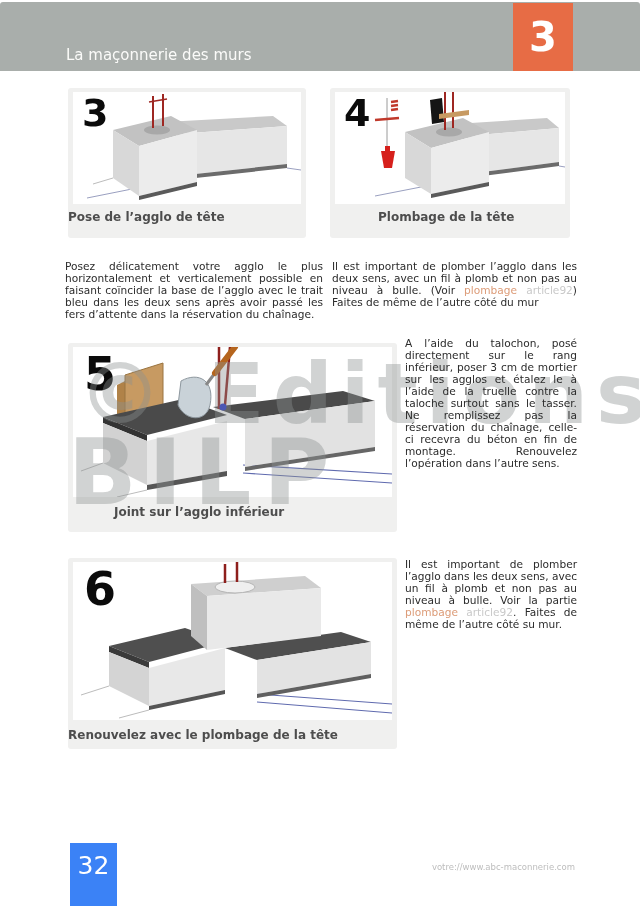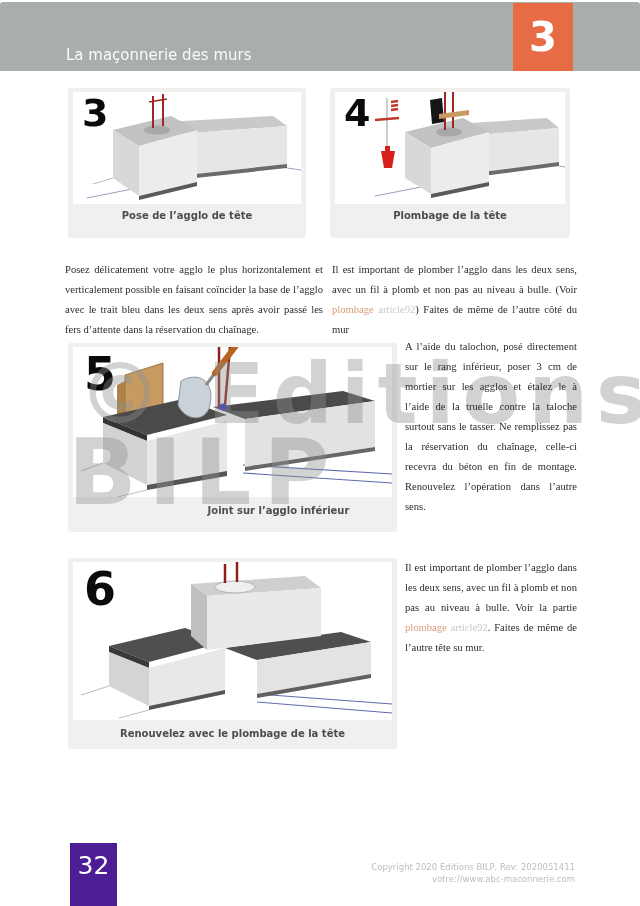--- a/index.html
+++ b/index.html
@@ -11,35 +11,35 @@
   .header-title{position:absolute;left:66px;top:36px;font-size:15px;font-weight:normal;color:#fbfbf9;margin-top:8px;}
   .chapter-badge{position:absolute;left:513px;top:3px;width:60px;height:68px;background:#e76c45;
                  display:flex;align-items:center;justify-content:center;z-index:2;}
   .chapter-badge span{font-size:40px;font-weight:bold;color:#ffffff;line-height:1;}
   
   .panel{position:absolute;background:#f0f0ef;border-radius:3px;z-index:1;}
   .panel-img{position:absolute;left:5px;top:4px;background:#ffffff;overflow:hidden;}
   .panel-num{position:absolute;color:#0b0b0b;font-weight:bold;line-height:1;z-index:2;}
   .num-sm{left:14px;top:6px;font-size:38px;}
   .num-lg{left:16px;top:8px;font-size:46px;}
-  .panel-caption{position:absolute;left:0;width:100%;text-align:center;font-size:10px;
+  .panel-caption{position:absolute;left:0;width:100%;text-align:left;font-size:12px;
                  font-weight:bold;color:#4d4d4d;z-index:3;}
   
-  .bodycol{position:absolute;font-size:10.6px;line-height:20px;color:#2b2b2b;text-align:justify;z-index:3;font-family:Liberation Serif, serif;}
+  .bodycol{position:absolute;font-size:10.6px;line-height:12px;color:#2b2b2b;text-align:justify;z-index:3;}
   .bodycol p{margin:0 0 12px 0;}
   .link-orange{color:#dc9b77;}
   .link-gray{color:#c9c9c9;}
   .nota{font-weight:bold;}
   
   .wm{position:absolute;font-weight:bold;color:rgba(140,144,145,0.40);white-space:nowrap;
       z-index:2;line-height:1;letter-spacing:8px;pointer-events:none;}
   .wm1{left:78px;top:352px;font-size:84px;}
   .wm2{left:68px;top:428px;font-size:90px;letter-spacing:12px;}
   
-  .pageno-box{position:absolute;left:70px;top:843px;width:47px;height:63px;background:#4c1d95;
+  .pageno-box{position:absolute;left:70px;top:843px;width:47px;height:63px;background:#3b82f6;
               text-align:center;z-index:1;}
   .pageno-box span{display:inline-block;margin-top:8px;font-size:25px;color:#ffffff;}
   .footer-text{position:absolute;right:65px;top:861px;text-align:right;font-size:8.5px;
                line-height:12px;color:#bdbdbd;z-index:1;}
   svg{display:block;}
 </style>
 </head>
 <body>
 
 <div class="page">
@@ -94,21 +94,21 @@
         <line x1="52" y1="6" x2="52" y2="58" stroke="#9a9a9a" stroke-width="1"></line>
         <line x1="40" y1="28" x2="64" y2="26" stroke="#c0392b" stroke-width="2.5"></line>
         <line x1="56" y1="10" x2="63" y2="9" stroke="#c0392b" stroke-width="2.5"></line>
         <line x1="56" y1="14" x2="63" y2="13" stroke="#c0392b" stroke-width="2.5"></line>
         <line x1="56" y1="18" x2="63" y2="17" stroke="#c0392b" stroke-width="2.5"></line>
         <rect x="50" y="54" width="5" height="5" fill="#d6201c"></rect>
         <polygon points="46,59 60,59 57,76 49,76" fill="#d6201c"></polygon>
       </svg>
     </div>
     <div class="panel-num num-sm">4</div>
-    <div class="panel-caption" style="top:122px;">Plombage de la tête</div>
+    <div class="panel-caption" style="top:122px;margin-left:48px;">Plombage de la tête</div>
   </div>
 
   <div class="bodycol" style="left:65px;top:260px;width:258px;">
     <p>Posez délicatement votre agglo le plus horizontalement et verticalement possible en faisant coïncider la base de l’agglo avec le trait bleu dans les deux sens après avoir passé les fers d’attente dans la réservation du chaînage.</p>
   </div>
   <div class="bodycol" style="left:332px;top:260px;width:245px;">
     <p>
       <span>Il est important de plomber l’agglo dans les deux sens, avec un fil à plomb et non pas au niveau à bulle. (Voir </span><span class="link-orange">plombage</span><span class="link-gray"> article92</span><span>) Faites de même de l’autre côté du mur</span>
     </p>
   </div>
@@ -168,28 +168,27 @@
         <line x1="152" y1="2" x2="152" y2="21" stroke="#8e1f1c" stroke-width="2.5"></line>
         <line x1="164" y1="0" x2="164" y2="20" stroke="#8e1f1c" stroke-width="2.5"></line>
       </svg>
     </div>
     <div class="panel-num num-lg">6</div>
     <div class="panel-caption" style="top:170px;">Renouvelez avec le plombage de la tête</div>
   </div>
 
   <div class="bodycol" style="left:405px;top:558px;width:172px;">
     <p>
-      <span>Il est important de plomber l’agglo dans les deux sens, avec un fil à plomb et non pas au niveau à bulle. Voir la partie </span><span class="link-orange">plombage</span><span class="link-gray"> article92</span><span>. Faites de même de l’autre tête su mur.</span>
+      <span>Il est important de plomber l’agglo dans les deux sens, avec un fil à plomb et non pas au niveau à bulle. Voir la partie </span><span class="link-orange">plombage</span><span class="link-gray"> article92</span><span>. Faites de même de l’autre côté su mur.</span>
     </p>
   </div>
 
   <div class="wm wm1">© Editions</div>
   <div class="wm wm2">BILP</div>
 
   <div class="pageno-box">
     <span>32</span>
   </div>
   <div class="footer-text">
-    <div>Copyright 2020 Editions BILP, Rev: 2020051411</div>
     <div>votre://www.abc-maconnerie.com</div>
   </div>
 
 </div>
 
 </body></html>

